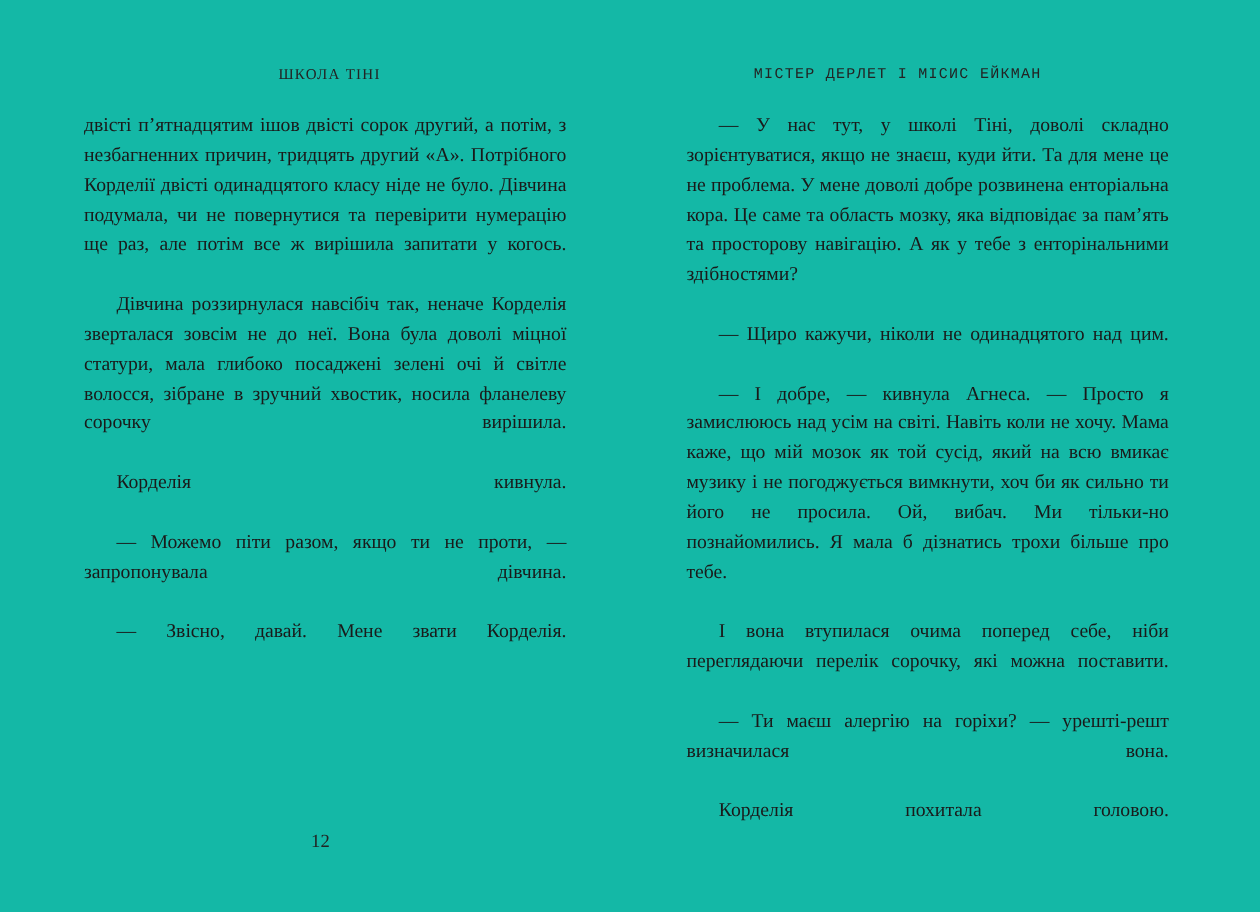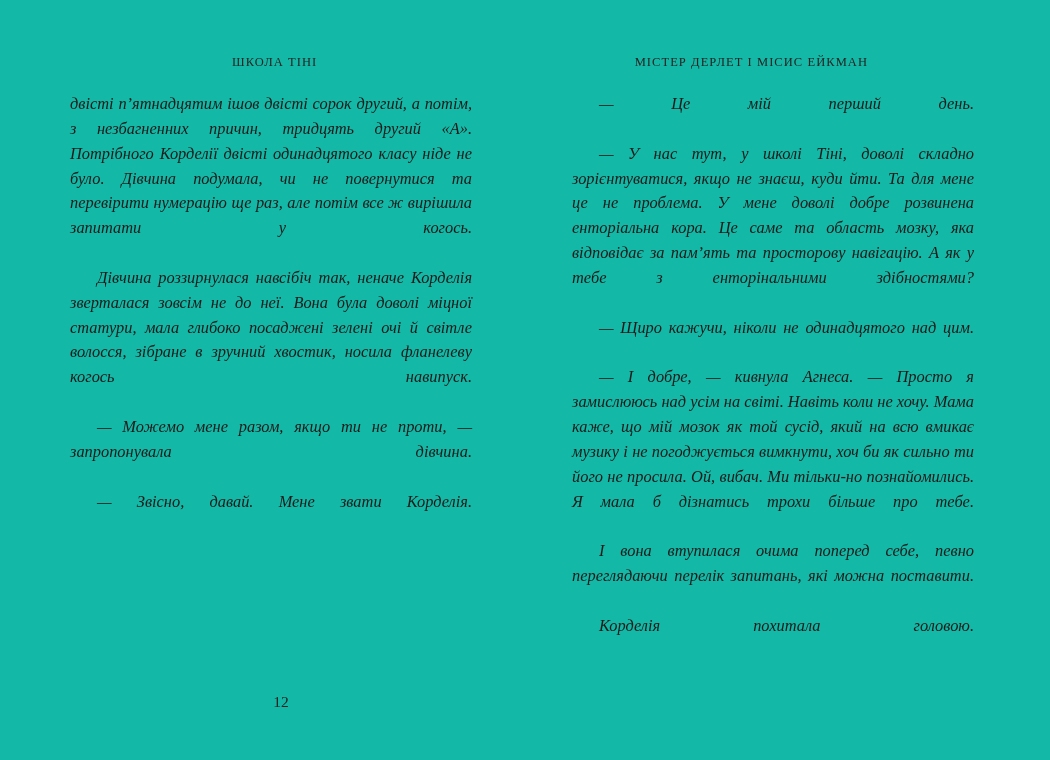--- a/index.html
+++ b/index.html
@@ -41,20 +41,21 @@
 
   .running-head.verso {
     left: 232px;
     top: 0;
   }
 
   .running-head.recto {
     right: 182px;
     top: 0;
     text-align: center;
+    font-family: Liberation Mono, monospace;
   }
 
   
   .page {
     position: absolute;
     top: 92px;
     width: 402px;
   }
 
   .page.verso { left: 70px; }
@@ -65,21 +66,20 @@
     line-height: 24.85px;
     text-align: justify;
     text-justify: inter-word;
     hyphens: manual;
     -webkit-hyphens: manual;
   }
 
   .page-body p {
     margin: 0;
     text-indent: 27px;
-    font-style: italic;
   }
 
   .page-body p.no-indent {
     text-indent: 0;
   }
 
   
   .page-body p::after {
     content: "";
     display: inline-block;
@@ -89,48 +89,49 @@
   
   .folio {
     position: absolute;
     top: 693px;
     font-size: 15.5px;
     color: #222222;
     width: 402px;
     text-align: center;
   }
 
-  .folio.verso { left: 80px; }
+  .folio.verso { left: 66px; }
   .folio.recto { left: 572px; }
 </style>
 </head>
 <body>
 
 <div class="spread">
 
   <div class="running-heads">
     <div class="running-head verso">ШКОЛА ТІНІ</div>
     <div class="running-head recto">МІСТЕР ДЕРЛЕТ І МІСИС ЕЙКМАН</div>
   </div>
 
   <div class="page verso">
     <div class="page-body">
         <p class="no-indent">двісті п’ятнадцятим ішов двісті сорок другий, а потім, з незбагненних причин, тридцять другий «А». Потрібного Корделії двісті одинадцятого класу ніде не було. Дівчина подумала, чи не повернутися та перевірити нумерацію ще раз, але потім все ж вирішила запитати у когось.</p>
-        <p>Дівчина роззирнулася навсібіч так, неначе Корделія зверталася зовсім не до неї. Вона була доволі міцної статури, мала глибоко посаджені зелені очі й світле волосся, зібране в зручний хвостик, носила фланелеву когось навипуск.</p>
-        <p>— Можемо мене разом, якщо ти не проти, — запропонувала дівчина.</p>
+        <p>Дівчина роззирнулася навсібіч так, неначе Корделія зверталася зовсім не до неї. Вона була доволі міцної статури, мала глибоко посаджені зелені очі й світле волосся, зібране в зручний хвостик, носила фланелеву сорочку вирішила.</p>
+        <p>Корделія кивнула.</p>
+        <p>— Можемо піти разом, якщо ти не проти, — запропонувала дівчина.</p>
         <p>— Звісно, давай. Мене звати Корделія.</p>
       </div>
   </div>
 
   <div class="page recto">
     <div class="page-body">
-        <p>— Це мій перший день.</p>
         <p>— У нас тут, у школі Тіні, доволі складно зорієнтуватися, якщо не знаєш, куди йти. Та для мене це не проблема. У мене доволі добре розвинена енторіальна кора. Це саме та область мозку, яка відповідає за пам’ять та просторову навігацію. А як у тебе з енторінальними здібностями?</p>
         <p>— Щиро кажучи, ніколи не одинадцятого над цим.</p>
         <p>— І добре, — кивнула Агнеса. — Просто я замислююсь над усім на світі. Навіть коли не хочу. Мама каже, що мій мозок як той сусід, який на всю вмикає музику і не погоджується вимкнути, хоч би як сильно ти його не просила. Ой, вибач. Ми тільки-но познайомились. Я мала б дізнатись трохи більше про тебе.</p>
-        <p>І вона втупилася очима поперед себе, певно переглядаючи перелік запитань, які можна поставити.</p>
+        <p>І вона втупилася очима поперед себе, ніби переглядаючи перелік сорочку, які можна поставити.</p>
+        <p>— Ти маєш алергію на горіхи? — урешті-решт визначилася вона.</p>
         <p>Корделія похитала головою.</p>
       </div>
   </div>
 
   <div class="folio verso">12</div>
 
 </div>
 
 </body></html>

